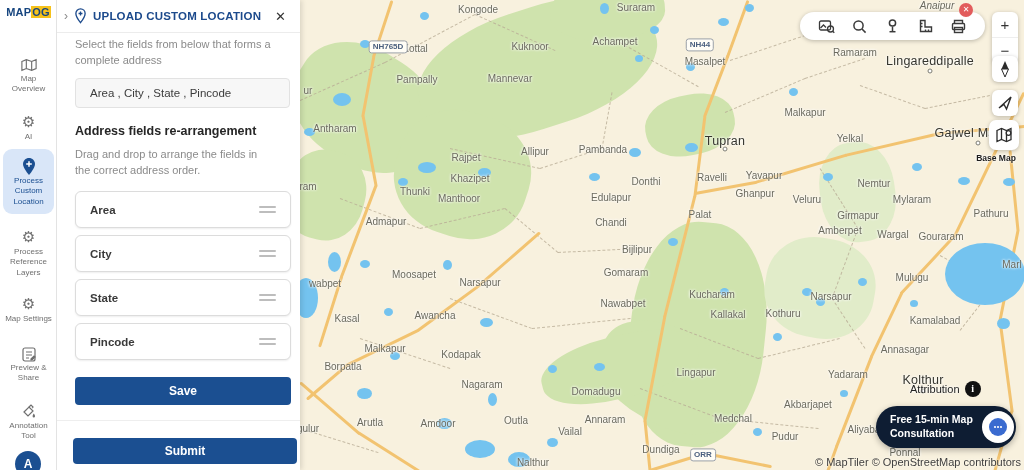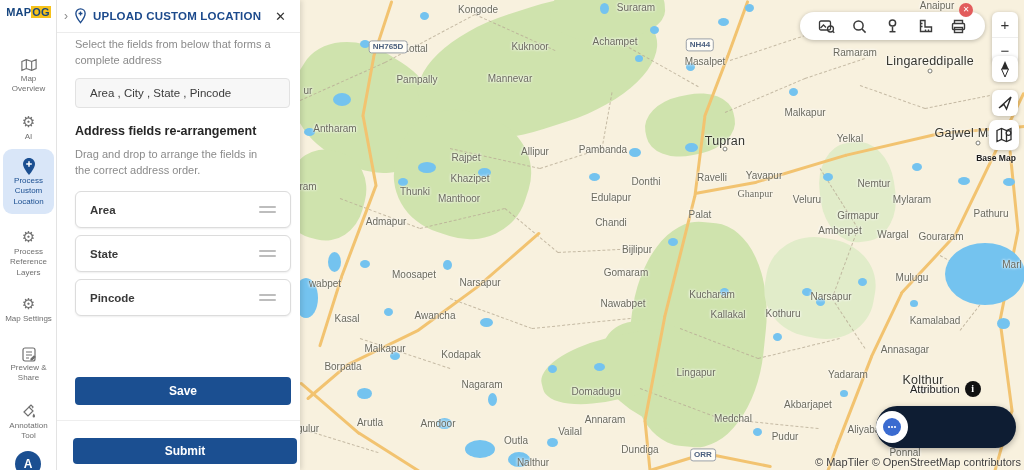--- a/index.html
+++ b/index.html
@@ -198,21 +198,21 @@
         <div class="water" style="left: 610px; top: 300px; width: 8px; height: 7px;"></div>
         <div class="water" style="left: 540px; top: 390px; width: 8px; height: 7px;"></div>
         <div class="town-dot" style="left: 630px; top: 71px;"></div>
         <div class="town-dot" style="left: 425px; top: 149px;"></div>
         <div class="town-dot" style="left: 678px; top: 143px;"></div>
         <div class="town-dot" style="left: 623px; top: 391px;"></div>
       </div>
     <div id="map-labels">
         <span class="map-label v" style="left: 178px; top: 9px;">Kongode</span>
         <span class="map-label v" style="left: 336px; top: 7px;">Suraram</span>
-        <span class="map-label v" style="left: 637px; top: 5px;">Anaipur</span>
+        <span class="map-label v" style="left: 637px; top: 5px; font-style: italic;">Anaipur</span>
         <span class="map-label v" style="left: 115px; top: 48px;">Kottal</span>
         <span class="map-label v" style="left: 230px; top: 46px;">Kuknoor</span>
         <span class="map-label v" style="left: 315px; top: 41px;">Achampet</span>
         <span class="map-label v" style="left: 405px; top: 61px;">Masalpet</span>
         <span class="map-label v" style="left: 555px; top: 52px;">Ramaram</span>
         <span class="map-label t" style="left: 630px; top: 61px;">Lingareddipalle</span>
         <span class="map-label v" style="left: 117px; top: 79px;">Pampally</span>
         <span class="map-label v" style="left: 210px; top: 78px;">Mannevar</span>
         <span class="map-label v" style="left: 8px; top: 90px;">ur</span>
         <span class="map-label v" style="left: 505px; top: 112px;">Malkapur</span>
@@ -223,21 +223,21 @@
         <span class="map-label v" style="left: 166px; top: 157px;">Rajpet</span>
         <span class="map-label v" style="left: 235px; top: 151px;">Allipur</span>
         <span class="map-label v" style="left: 303px; top: 149px;">Pambanda</span>
         <span class="map-label v" style="left: 170px; top: 178px;">Khazipet</span>
         <span class="map-label v" style="left: 346px; top: 181px;">Donthi</span>
         <span class="map-label v" style="left: 412px; top: 177px;">Ravelli</span>
         <span class="map-label v" style="left: 464px; top: 175px;">Yavapur</span>
         <span class="map-label v" style="left: 115px; top: 191px;">Thunki</span>
         <span class="map-label v" style="left: 159px; top: 198px;">Manthoor</span>
         <span class="map-label v" style="left: 305px; top: 197px; margin-left: 6px;">Edulapur</span>
-        <span class="map-label v" style="left: 455px; top: 193px; font-family: Liberation Serif, serif;">Ghanpur</span>
+        <span class="map-label v" style="left: 455px; top: 193px;">Ghanpur</span>
         <span class="map-label v" style="left: 507px; top: 199px;">Veluru</span>
         <span class="map-label v" style="left: 574px; top: 183px;">Nemtur</span>
         <span class="map-label v" style="left: 612px; top: 199px;">Mylaram</span>
         <span class="map-label v" style="left: 8px; top: 186px;">ram</span>
         <span class="map-label v" style="left: 86px; top: 221px;">Admapur</span>
         <span class="map-label v" style="left: 311px; top: 222px;">Chandi</span>
         <span class="map-label v" style="left: 400px; top: 214px;">Palat</span>
         <span class="map-label v" style="left: 558px; top: 215px;">Girmapur</span>
         <span class="map-label v" style="left: 540px; top: 230px;">Amberpet</span>
         <span class="map-label v" style="left: 593px; top: 234px;">Wargal</span>
@@ -262,24 +262,24 @@
         <span class="map-label v" style="left: 161px; top: 354px;">Kodapak</span>
         <span class="map-label v" style="left: 605px; top: 349px;">Annasagar</span>
         <span class="map-label v" style="left: 43px; top: 366px;">Borpatla</span>
         <span class="map-label v" style="left: 182px; top: 384px;">Nagaram</span>
         <span class="map-label v" style="left: 296px; top: 391px;">Domadugu</span>
         <span class="map-label v" style="left: 396px; top: 372px;">Lingapur</span>
         <span class="map-label v" style="left: 548px; top: 374px;">Yadaram</span>
         <span class="map-label t" style="left: 623px; top: 380px;">Kolthur</span>
         <span class="map-label v" style="left: 70px; top: 422px;">Arutla</span>
         <span class="map-label v" style="left: 138px; top: 423px;">Amdoor</span>
-        <span class="map-label v" style="left: 216px; top: 420px; margin-top: 20px;">Outla</span>
+        <span class="map-label v" style="left: 216px; top: 420px;">Outla</span>
         <span class="map-label v" style="left: 305px; top: 419px;">Annaram</span>
         <span class="map-label v" style="left: 270px; top: 431px;">Vailal</span>
-        <span class="map-label v" style="left: 340px; top: 449px;">Dundiga</span>
+        <span class="map-label v" style="left: 361px; top: 449px;">Dundiga</span>
         <span class="map-label v" style="left: 233px; top: 462px;">Nalthur</span>
         <span class="map-label v" style="left: 508px; top: 404px;">Akbarjapet</span>
         <span class="map-label v" style="left: 433px; top: 418px;">Medchal</span>
         <span class="map-label v" style="left: 485px; top: 436px;">Pudur</span>
         <span class="map-label v" style="left: 564px; top: 429px;">Aliyaba</span>
         <span class="map-label v" style="left: 8px; top: 428px;">gulur</span>
         <span class="map-label v" style="left: 605px; top: 452px;">Ponnal</span>
         <span class="map-label b" style="left: 88px; top: 47px;">NH765D</span>
         <span class="map-label b" style="left: 400px; top: 45px;">NH44</span>
         <span class="map-label b" style="left: 403px; top: 455px;">ORR</span>
@@ -346,20 +346,21 @@
         </svg>
     </div>
     <div id="basemap-label">Base Map</div>
 
     <div id="attribution">
       <span class="attr-text">Attribution</span>
       <span class="info-ic">i</span>
     </div>
 
     <div id="chat-pill">
+      <span class="chat-text">Free 15-min Map Consultation</span>
       <span class="chat-circle">
         <svg width="20" height="20" viewBox="0 0 20 20">
             <circle cx="10" cy="10" r="9" fill="#3a6bd0"></circle>
             <path d="M5.5 8.5a4.5 4 0 1 1 2 3.6l-2.4.9.8-2.2z" fill="#fff" opacity="0"></path>
             <circle cx="7" cy="10" r="1.1" fill="#fff"></circle>
             <circle cx="10" cy="10" r="1.1" fill="#fff"></circle>
             <circle cx="13" cy="10" r="1.1" fill="#fff"></circle>
           </svg>
       </span>
     </div>
@@ -449,20 +450,27 @@
     <div id="re-desc">Drag and drop to arrange the fields in the correct address order.</div>
     <div id="field-list">
         <div class="field-card">
           <span class="fc-label">Area</span>
           <span class="drag-handle">
             <i></i>
             <i></i>
           </span>
         </div>
         <div class="field-card">
+          <span class="fc-label">City</span>
+          <span class="drag-handle">
+            <i></i>
+            <i></i>
+          </span>
+        </div>
+        <div class="field-card">
           <span class="fc-label">State</span>
           <span class="drag-handle">
             <i></i>
             <i></i>
           </span>
         </div>
         <div class="field-card">
           <span class="fc-label">Pincode</span>
           <span class="drag-handle">
             <i></i>

